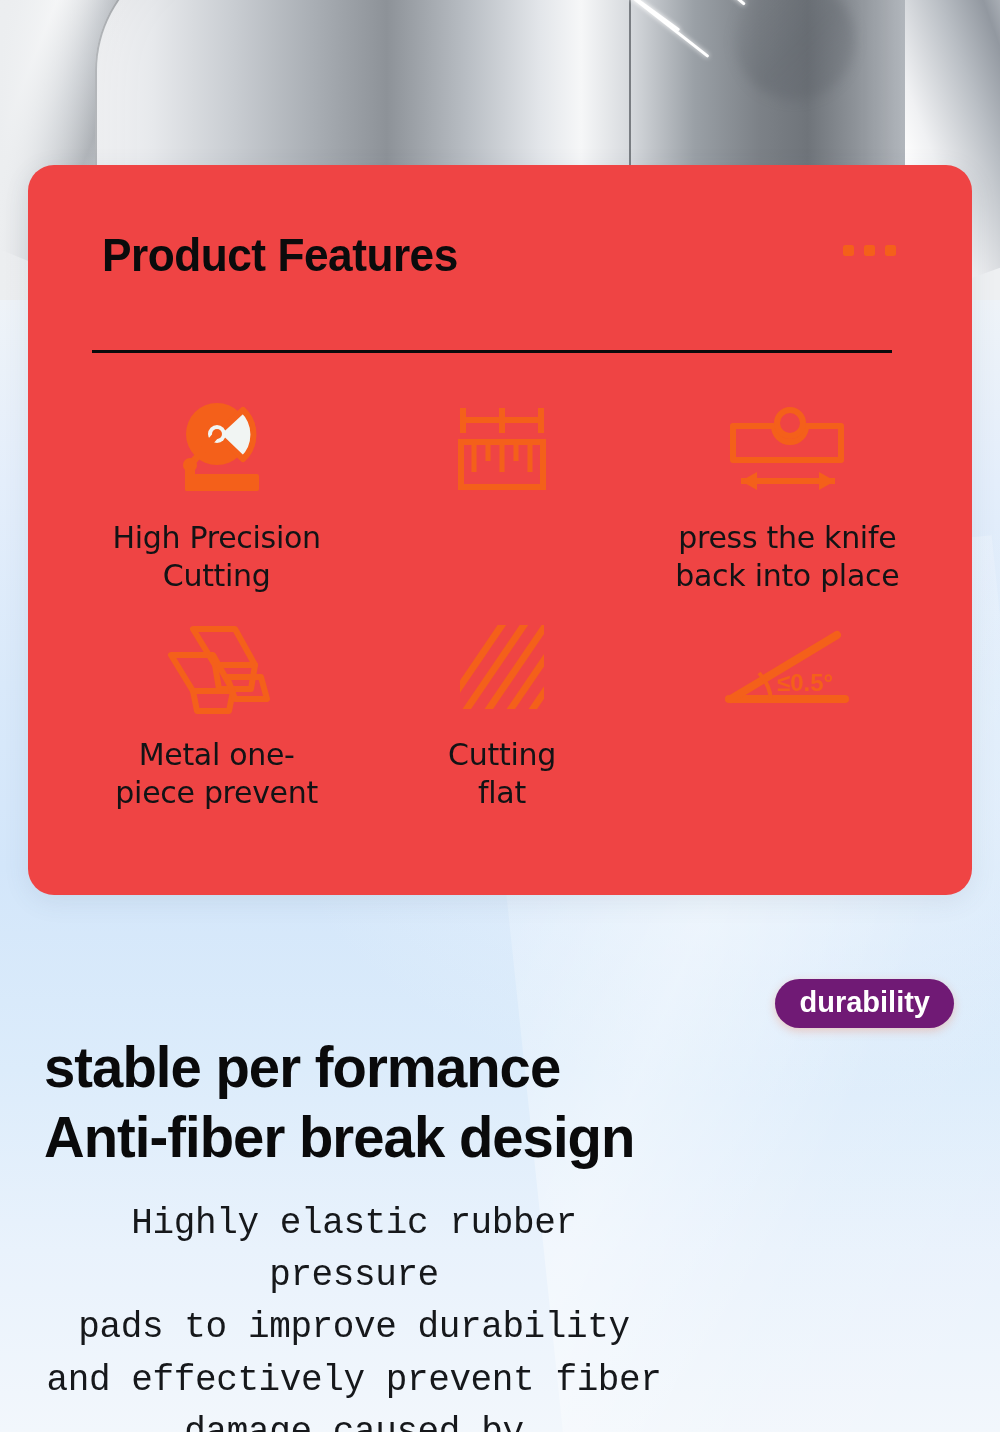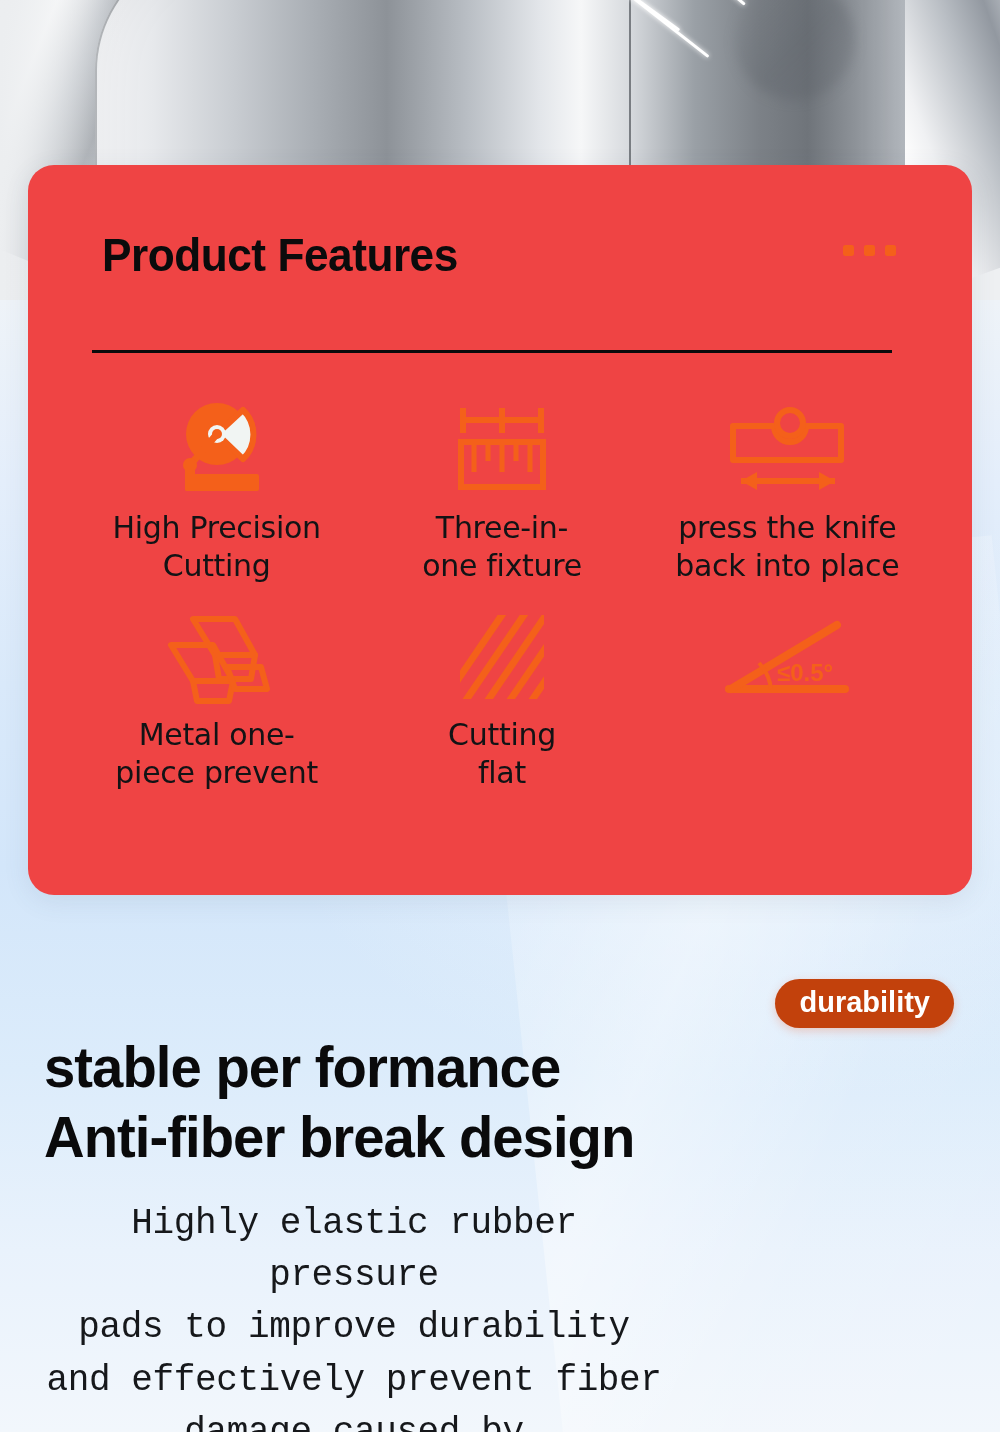--- a/index.html
+++ b/index.html
@@ -235,37 +235,37 @@
     width: 100%;
   }
   .cell-icon {
     height: 106px;
     display: flex;
     align-items: center;
     justify-content: center;
     text-align: center;
   }
   .cell-label {
-    margin-top: 6px;
+    margin-top: 16px;
     text-align: center;
     font-family: "DejaVu Sans", sans-serif;
     font-size: 30px;
     line-height: 1.28;
     color: #121315;
     max-width: 290px;
     white-space: pre-line;
     letter-spacing: -0.3px;
   }
 
   
   .badge {
     position: absolute;
     right: 46px;
     top: 979px;
-    background: #c2410c;
+    background: #701a75;
     color: #ffffff;
     font-family: "Liberation Sans", sans-serif;
     font-weight: bold;
     font-size: 29px;
     padding: 7px 24px 9px 24px;
     border-radius: 26px;
     letter-spacing: 0px;
     box-shadow: 0 3px 10px rgba(244,84,26,0.25);
     text-align: right;
   }
@@ -364,22 +364,20 @@
             <rect x="13" y="44" width="82" height="45" stroke="#F4601A" stroke-width="6" fill="none"></rect>
             <g stroke="#F4601A" stroke-width="5" stroke-linecap="butt">
               <line x1="26" y1="44" x2="26" y2="74"></line>
               <line x1="40" y1="44" x2="40" y2="63"></line>
               <line x1="54" y1="44" x2="54" y2="74"></line>
               <line x1="68" y1="44" x2="68" y2="63"></line>
               <line x1="82" y1="44" x2="82" y2="74"></line>
             </g>
           </svg>
         </div>
-        <div class="cell-label">Three-in-
-one fixture</div>
       </div>
 
       <div class="cell">
         <div class="cell-icon">
           <svg width="132" height="104" viewBox="0 0 132 104" fill="none">
             <path d="M12 28 H53 A16 16 0 0 0 85 28 H120 V62 H12 Z" stroke="#F4601A" stroke-width="6" fill="none" stroke-linejoin="round"></path>
             <circle cx="69" cy="25" r="13" stroke="#F4601A" stroke-width="6" fill="none"></circle>
             <line x1="20" y1="83" x2="114" y2="83" stroke="#F4601A" stroke-width="6"></line>
             <path d="M20 83 L36 74 L36 92 Z" fill="#F4601A"></path>
             <path d="M114 83 L98 74 L98 92 Z" fill="#F4601A"></path>

